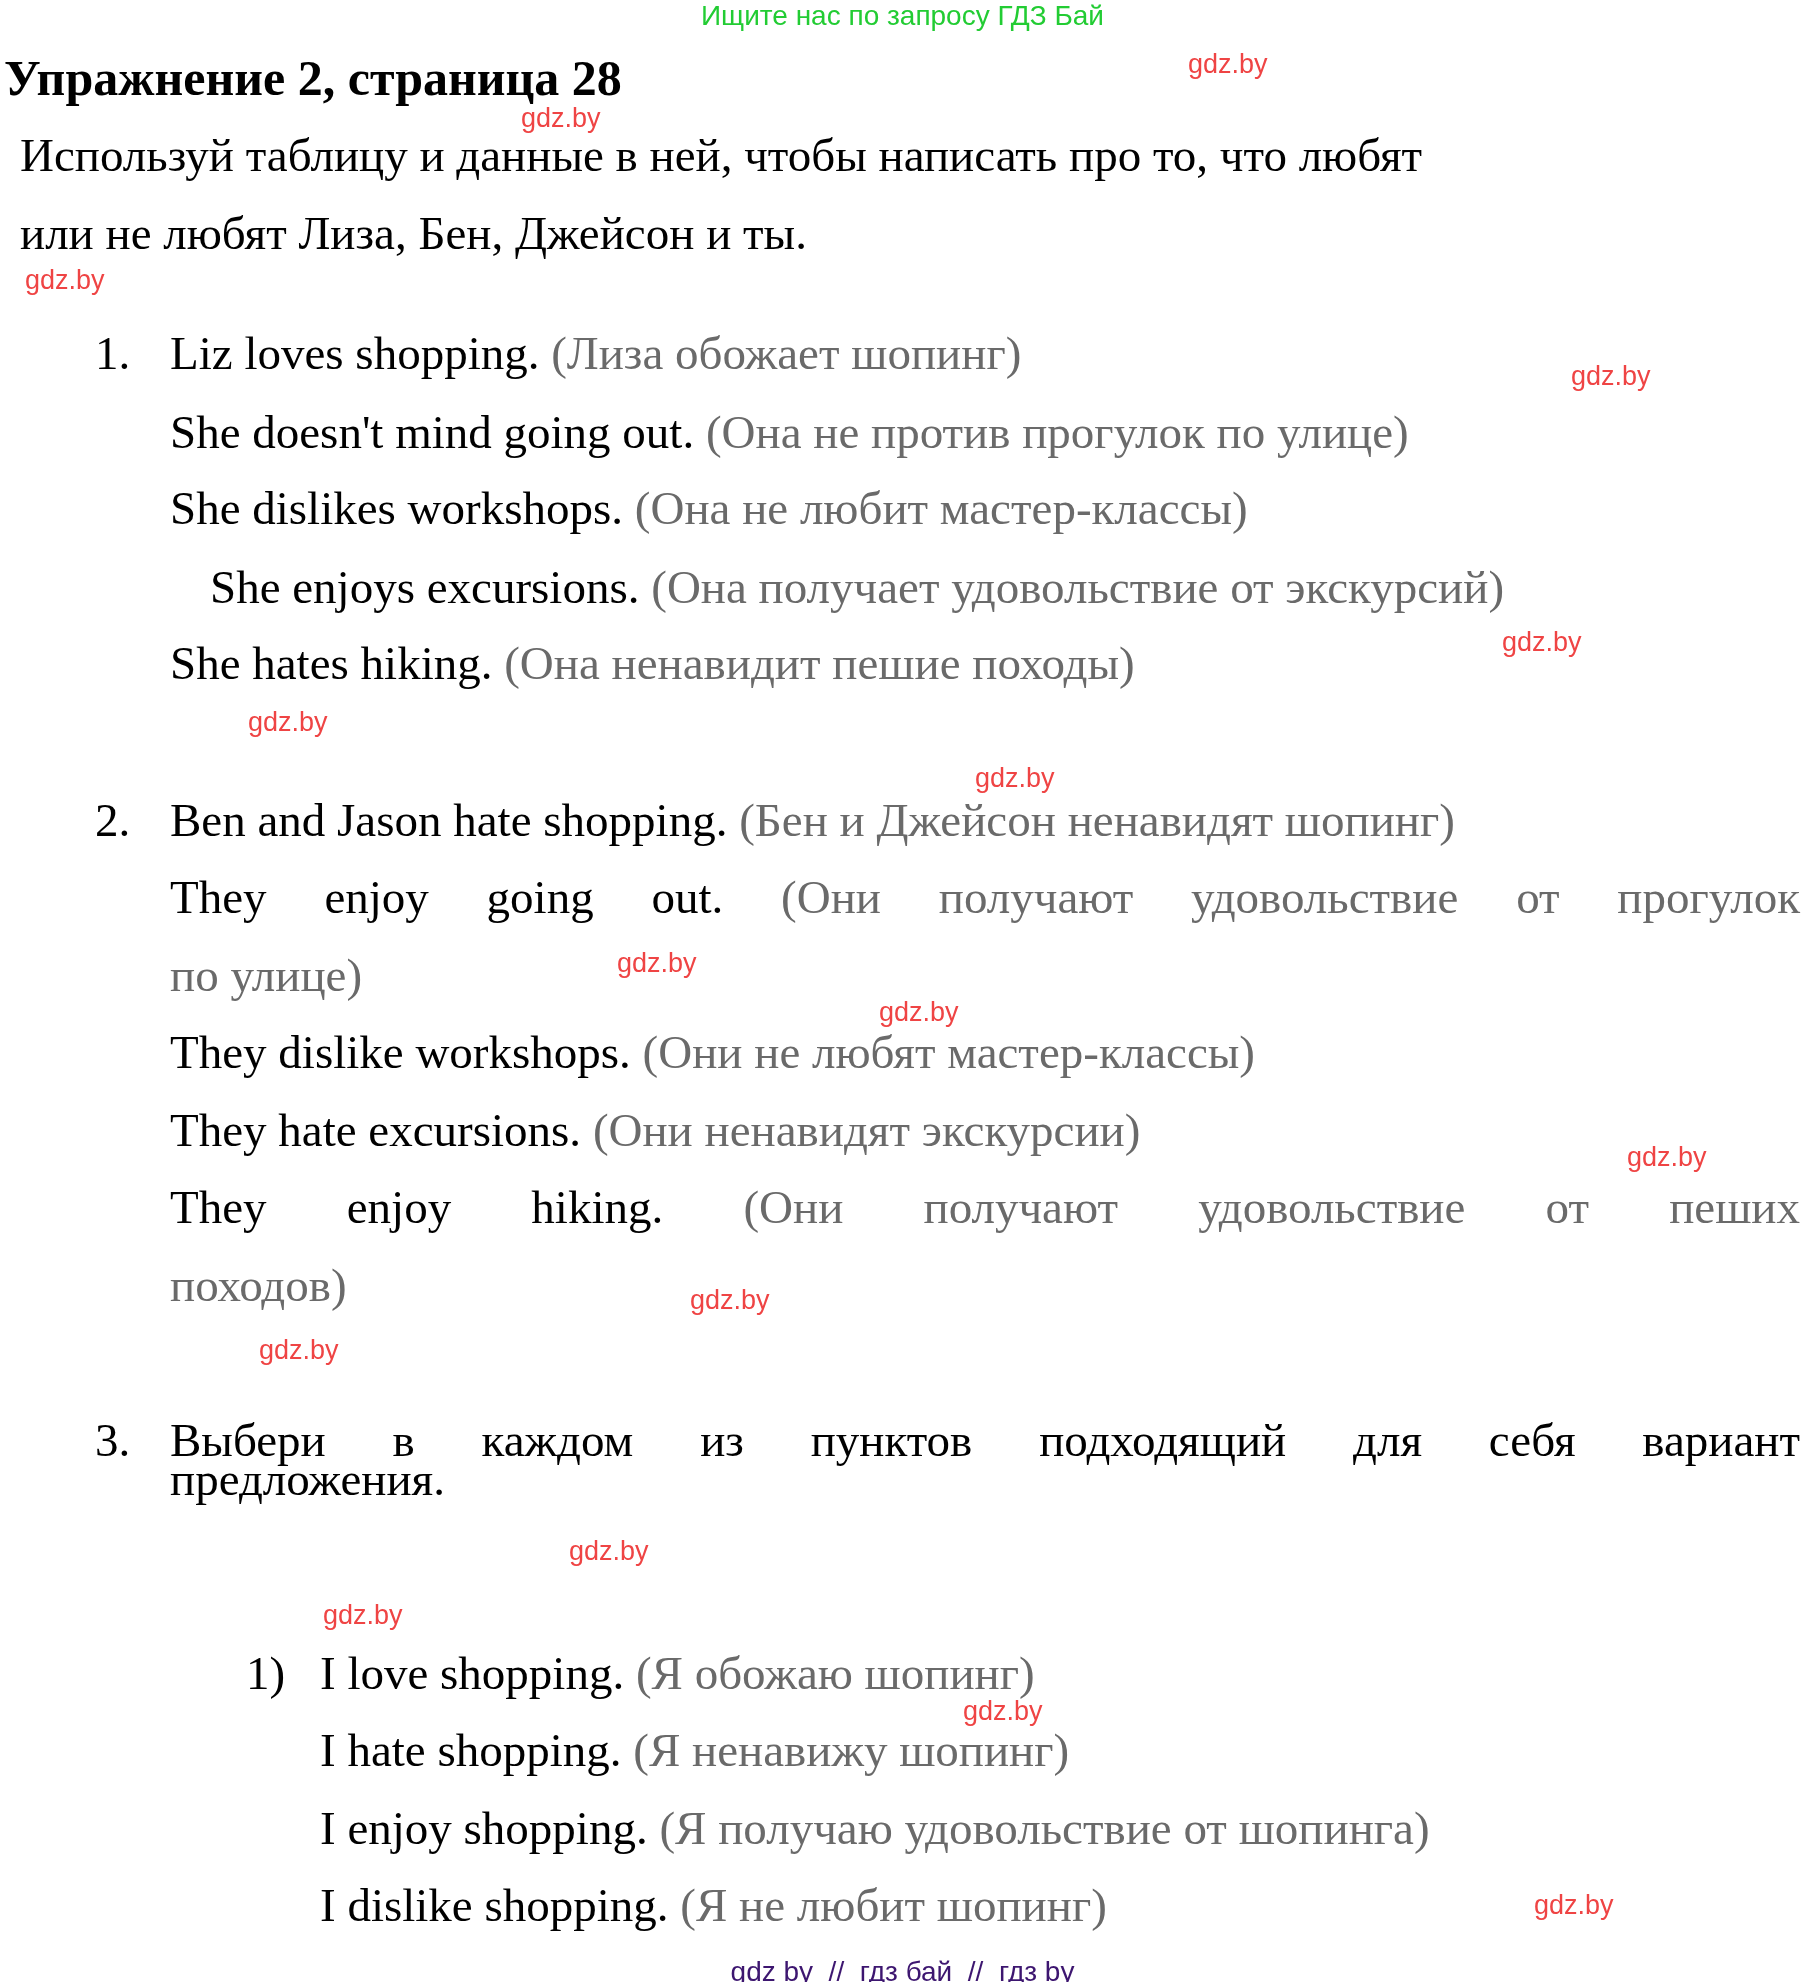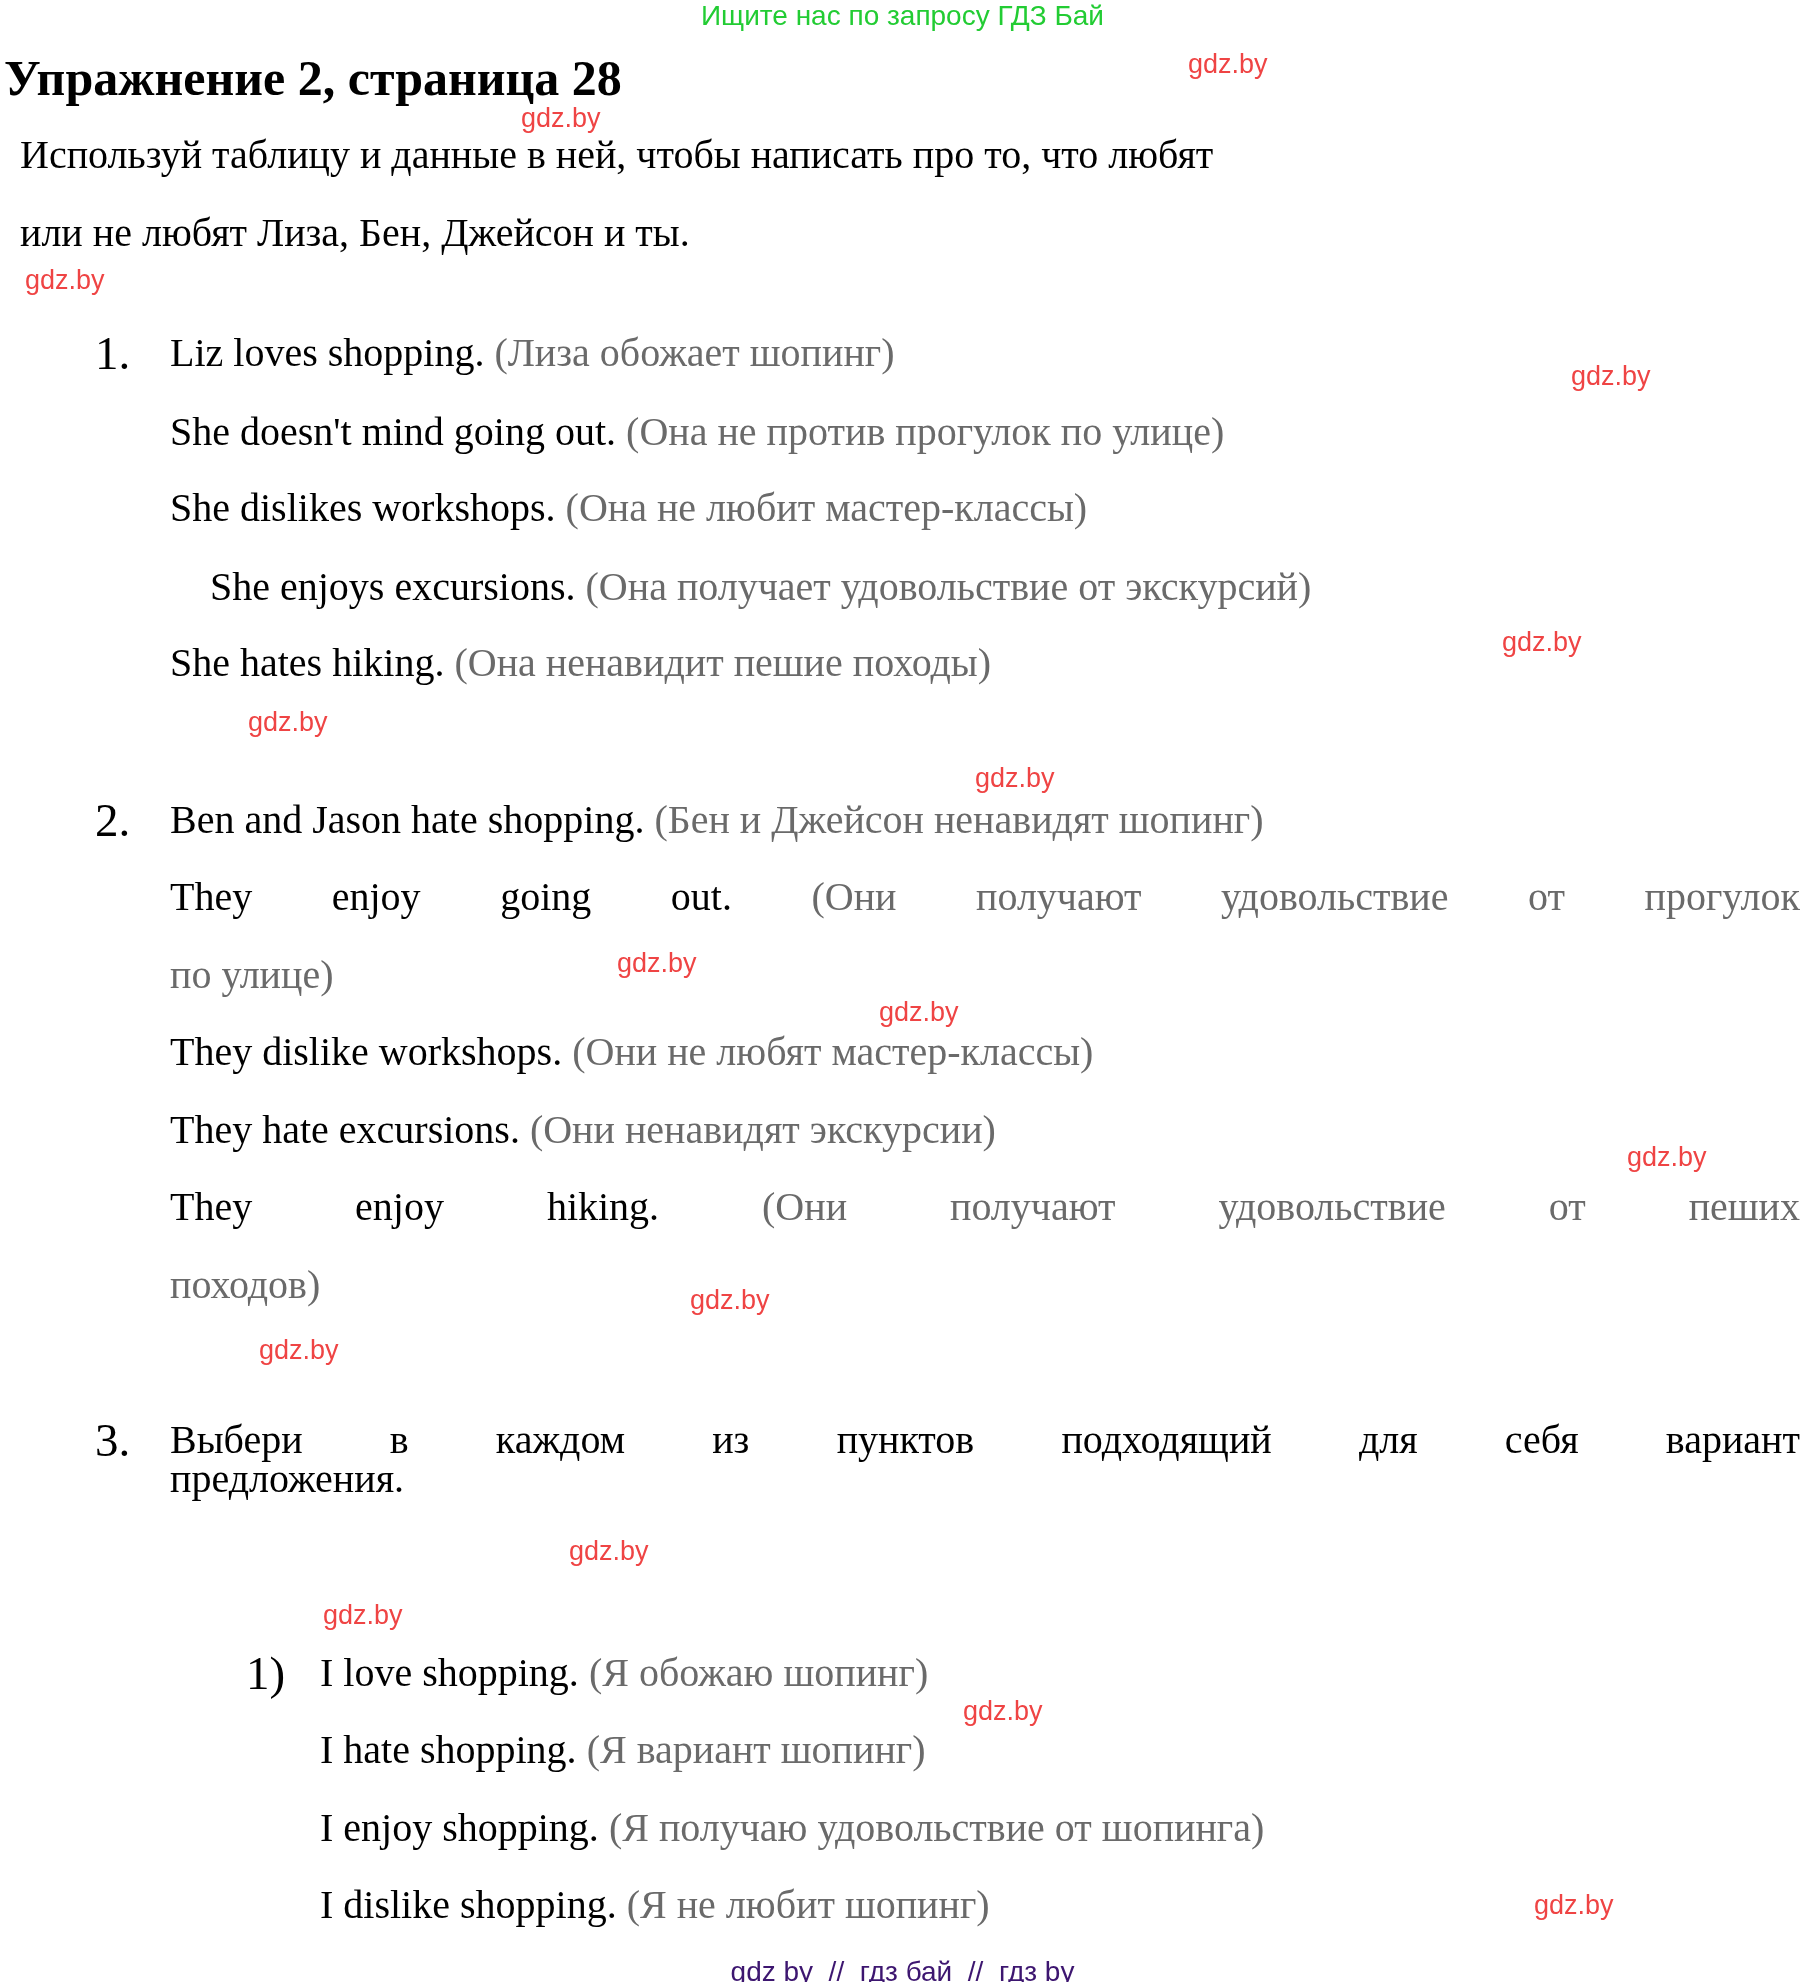--- a/index.html
+++ b/index.html
@@ -1,20 +1,20 @@
 <!DOCTYPE html>
 <html><head>
 <meta charset="utf-8">
 <style>
   html, body { margin:0; padding:0; background:#ffffff; }
   body { width:1805px; height:1982px; position:relative; overflow:hidden; }
   .abs { position:absolute; white-space:nowrap; }
   .banner { font-family:"Liberation Sans", sans-serif; font-size:28px; color:#22cc33; line-height:30px; left:0; width:1805px; text-align:center; }
   .title { font-family:"Liberation Serif", serif; font-weight:bold; font-size:50px; color:#000; line-height:56px; }
-  .body { font-family:"Liberation Serif", serif; font-size:40px; color:#000; line-height:50px; }
+  .body { font-family:"Liberation Serif", serif; font-size:47px; color:#000; line-height:50px; }
   .tr { color:#6a6a6a; }
   .wm { font-family:"Liberation Sans", sans-serif; font-size:27px; color:#ef4444; line-height:30px; }
   .num { font-family:"Liberation Serif", serif; font-size:47px; color:#000; line-height:50px; }
   .just { text-align:justify; text-align-last:justify; white-space:normal; }
   .footer { font-family:"Liberation Sans", sans-serif; font-size:28px; color:#3d1670; line-height:30px; left:0; width:1805px; text-align:center; }
 </style>
 </head>
 <body>
 
 <div class="abs banner" style="top:1px;">Ищите нас по запросу ГДЗ Бай</div>
@@ -39,21 +39,21 @@
 <div class="abs body" style="left:170px; top:1105px;"><span>They hate excursions. </span><span class="tr">(Они ненавидят экскурсии)</span></div>
 <div class="abs body just" style="left:170px; top:1182px; width:1630px;"><span>They enjoy hiking. </span><span class="tr">(Они получают удовольствие от пеших</span></div>
 <div class="abs body tr" style="left:170px; top:1260px;">походов)</div>
 
 <div class="abs num" style="left:95px; top:1415px;">3.</div>
 <div class="abs body just" style="left:170px; top:1415px; width:1630px;">Выбери в каждом из пунктов подходящий для себя вариант</div>
 <div class="abs body" style="left:170px; top:1454px;">предложения.</div>
 
 <div class="abs num" style="left:246px; top:1648px;">1)</div>
 <div class="abs body" style="left:320px; top:1648px;"><span>I love shopping. </span><span class="tr">(Я обожаю шопинг)</span></div>
-<div class="abs body" style="left:320px; top:1725px;"><span>I hate shopping. </span><span class="tr">(Я вариант шопинг)</span></div>
+<div class="abs body" style="left:320px; top:1725px;"><span>I hate shopping. </span><span class="tr">(Я ненавижу шопинг)</span></div>
 <div class="abs body" style="left:320px; top:1803px;"><span>I enjoy shopping. </span><span class="tr">(Я получаю удовольствие от шопинга)</span></div>
 <div class="abs body" style="left:320px; top:1880px;"><span>I dislike shopping. </span><span class="tr">(Я не любит шопинг)</span></div>
 
 <div class="abs wm" style="left:1188px; top:49px;">gdz.by</div>
 <div class="abs wm" style="left:521px; top:103px;">gdz.by</div>
 <div class="abs wm" style="left:25px; top:265px;">gdz.by</div>
 <div class="abs wm" style="left:1571px; top:361px;">gdz.by</div>
 <div class="abs wm" style="left:1502px; top:627px;">gdz.by</div>
 <div class="abs wm" style="left:248px; top:707px;">gdz.by</div>
 <div class="abs wm" style="left:975px; top:763px;">gdz.by</div>

